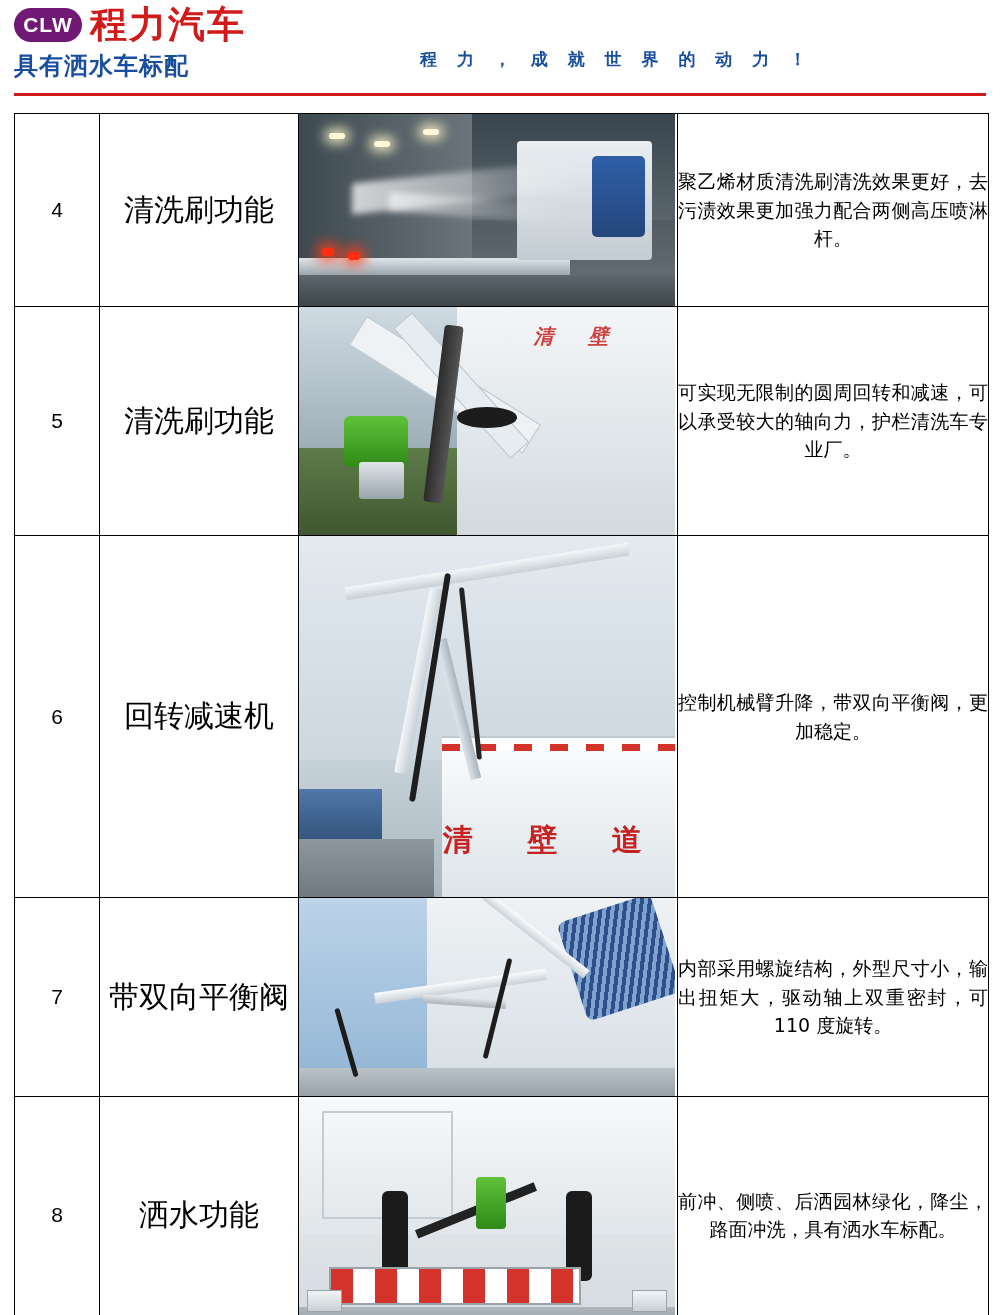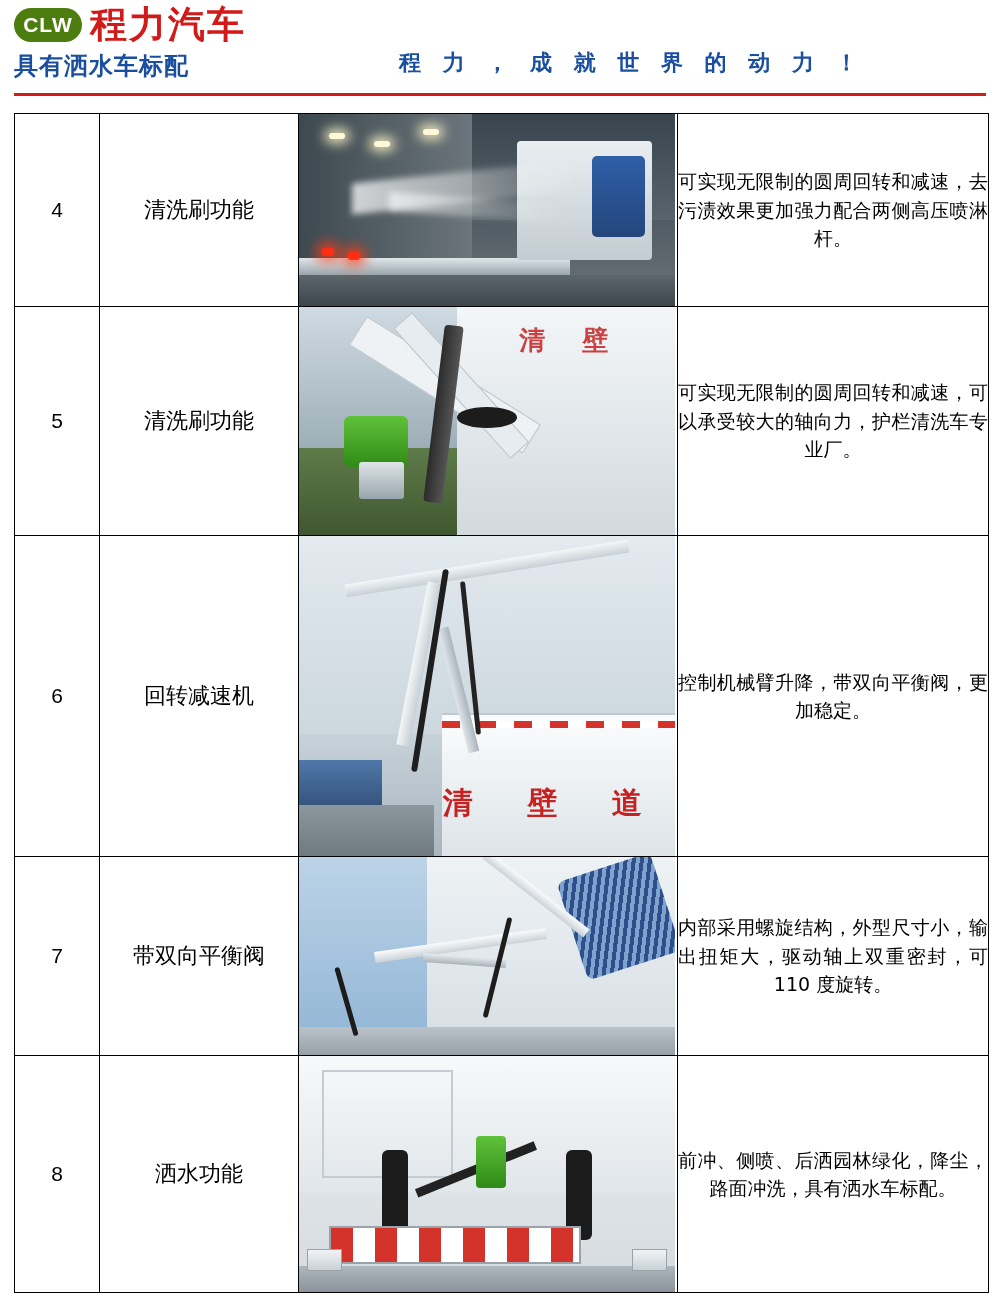--- a/index.html
+++ b/index.html
@@ -31,21 +31,21 @@
   }
   .logo-row {
     display: flex;
     align-items: center;
     gap: 8px;
   }
   .logo-mark {
     width: 68px;
     height: 34px;
     border-radius: 17px;
-    background: #4d7c0f;
+    background: #701a75;
     color: #fff;
     font-weight: bold;
     font-size: 21px;
     letter-spacing: 1px;
     display: flex;
     align-items: center;
     justify-content: center;
     font-family: "Liberation Sans", sans-serif;
   }
   .logo-name {
@@ -60,24 +60,24 @@
   .logo-sub {
     margin-top: 7px;
     color: #1a4fa0;
     font-size: 24px;
     font-weight: bold;
     letter-spacing: 1px;
     font-family: "DejaVu Sans", sans-serif;
   }
   .slogan {
     position: absolute;
-    left: 399px;
+    left: 420px;
     top: 48px;
     color: #1a4fa0;
-    font-size: 22px;
+    font-size: 17px;
     font-weight: bold;
     letter-spacing: 7px;
     font-family: "DejaVu Sans", sans-serif;
     white-space: nowrap;
   }
   .header-rule {
     position: absolute;
     left: 14px;
     right: 14px;
     bottom: 0;
@@ -93,21 +93,21 @@
     width: 972px;
     border-collapse: collapse;
     table-layout: fixed;
   }
   .tbl td {
     border: 1px solid #000;
     vertical-align: middle;
     padding: 0;
   }
   .c-num   { width: 84px;  text-align: center; font-size: 21px; }
-  .c-name  { width: 198px; text-align: center; font-size: 22px; font-family: "DejaVu Sans", sans-serif; }
+  .c-name  { width: 198px; text-align: center; font-size: 30px; font-family: "DejaVu Sans", sans-serif; }
   .c-img   { width: 378px; padding: 0; }
   .c-desc  { width: 310px; padding: 8px 12px; font-size: 19px; line-height: 1.5;
              font-family: "DejaVu Sans", sans-serif; text-align: justify; text-align-last: center; }
 
   .photo {
     width: 376px;
     display: block;
     position: relative;
     overflow: hidden;
     background: #b9c3c9;
@@ -153,28 +153,28 @@
   .p5 .armdiag2 { position:absolute; left:30%; top:2%; width:46%; height:10%;
              background:#e6ecf0; border:1px solid #b9c4cb; transform: rotate(48deg);
              transform-origin: left top; }
   .p5 .greenmotor { position:absolute; left:12%; top:48%; width:17%; height:22%;
              background: linear-gradient(180deg,#5fc23a,#2f8a16); border-radius:6px; }
   .p5 .hosedark { position:absolute; left:36%; top:8%; width:5%; height:78%;
              background: linear-gradient(90deg,#2b2b2b,#555); border-radius:4px;
              transform: rotate(7deg); }
   .p5 .blackdisc { position:absolute; left:42%; top:44%; width:16%; height:9%;
              background:#1c1c1c; border-radius:50%; }
-  .p5 .redtxt { position:absolute; right:14%; top:7%; color:#c62222; font-size:26px;
+  .p5 .redtxt { position:absolute; right:14%; top:7%; color:#c62222; font-size:20px;
              font-weight:bold; letter-spacing:14px; opacity:.85;
-             font-family:"DejaVu Sans", sans-serif; }
+             font-family:"DejaVu Sans", sans-serif;font-style:italic; }
   .p5 .valve { position:absolute; left:16%; bottom:16%; width:12%; height:16%;
              background: linear-gradient(180deg,#dfe5e9,#98a4ab); border-radius:3px; }
 
   
-  .p6 { height: 320px; background: linear-gradient(180deg,#dfe6ec 0%,#c9d4db 58%,#aab7bf 100%); }
+  .p6 { height: 361px; background: linear-gradient(180deg,#dfe6ec 0%,#c9d4db 58%,#aab7bf 100%); }
   .p6 .sky { position:absolute; left:0; top:0; width:100%; height:62%;
              background: linear-gradient(180deg,#e3eaf0,#ccd7de); }
   .p6 .box { position:absolute; right:0; bottom:0; width:62%; height:44%;
              background: linear-gradient(180deg,#fbfcfd,#dde4e8); border-top:2px solid #c0c9cf; }
   .p6 .redstripe { position:absolute; right:0; top:calc(56% + 6px); width:62%; height:7px;
              background: repeating-linear-gradient(90deg,#d3332a 0 18px,#ffffff 18px 36px); }
   .p6 .boxtxt { position:absolute; right:3%; bottom:10%; color:#c62222; font-size:30px;
              font-weight:bold; letter-spacing:22px; font-family:"DejaVu Sans", sans-serif; }
   .p6 .armmain { position:absolute; left:12%; top:8%; width:76%; height:13px;
              background: linear-gradient(180deg,#f4f7f9,#c7d0d6); transform: rotate(-9deg); }
@@ -268,21 +268,21 @@
             <div class="spray"></div>
             <div class="spray2"></div>
             <div class="lamp" style="left:8%;top:10%"></div>
             <div class="lamp" style="left:20%;top:14%"></div>
             <div class="lamp" style="left:33%;top:8%"></div>
             <div class="tail" style="left:6%;bottom:26%"></div>
             <div class="tail" style="left:13%;bottom:24%"></div>
           </div>
         </div>
       </td>
-      <td class="c-desc">可实现无限制的圆周回转和减速，去污渍效果更加强力配合两侧高压喷淋杆。</td>
+      <td class="c-desc">聚乙烯材质清洗刷清洗效果更好，去污渍效果更加强力配合两侧高压喷淋杆。</td>
     </tr>
 
     <tr>
       <td class="c-num">5</td>
       <td class="c-name">清洗刷功能</td>
       <td class="c-img">
         <div class="photo p5">
           <div class="inner">
             <div class="sky"></div>
             <div class="grass"></div>

